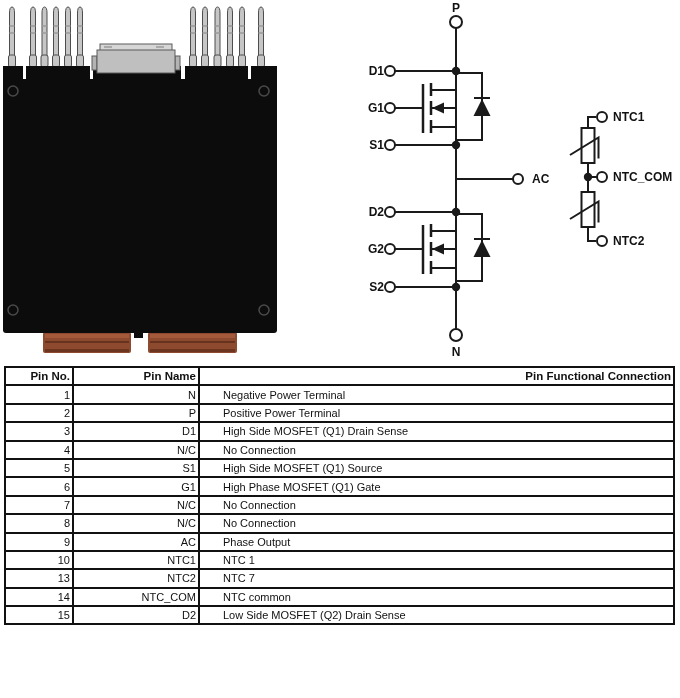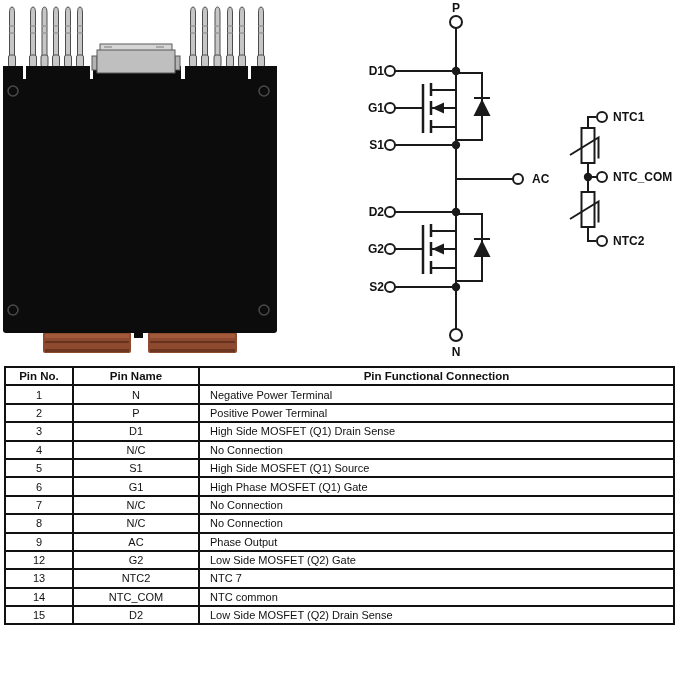--- a/index.html
+++ b/index.html
@@ -31,25 +31,25 @@
   text.lbl   { font: bold 12px "Liberation Sans", sans-serif; fill: #111111; }
 
   
   table.pins {
     position: absolute; left: 4px; top: 366px;
     width: 671px; border-collapse: collapse; table-layout: fixed;
     font-family: "Liberation Sans", sans-serif; color: #111;
   }
   table.pins th, table.pins td {
     border: 2px solid #111; height: 18.4px;
-    text-align: center; vertical-align: middle;
+    text-align: right; vertical-align: middle;
     font-size: 11px; padding: 0 2px; overflow: hidden; white-space: nowrap;
   }
   table.pins th { font-size: 11.5px; font-weight: bold; }
-  table.pins td.desc { text-align: left; padding-left: 10px; }
+  table.pins td.desc { text-align: left; padding-left: 23px; }
 </style>
 </head>
 <body>
 
 <div class="canvas">
 
   <svg class="photo" viewBox="0 0 280 362">
     <defs>
       <g id="pin">
         <path d="M-2.5,70 V13 Q-2.5,7 0,7 Q2.5,7 2.5,13 V70 Z"></path>
@@ -246,23 +246,23 @@
           <td>8</td>
           <td>N/C</td>
           <td class="desc">No Connection</td>
         </tr>
       <tr>
           <td>9</td>
           <td>AC</td>
           <td class="desc">Phase Output</td>
         </tr>
       <tr>
-          <td>12</td>
-          <td>G2</td>
-          <td class="desc">Low Side MOSFET (Q2) Gate</td>
+          <td>10</td>
+          <td>NTC1</td>
+          <td class="desc">NTC 1</td>
         </tr>
       <tr>
           <td>13</td>
           <td>NTC2</td>
           <td class="desc">NTC 7</td>
         </tr>
       <tr>
           <td>14</td>
           <td>NTC_COM</td>
           <td class="desc">NTC common</td>

